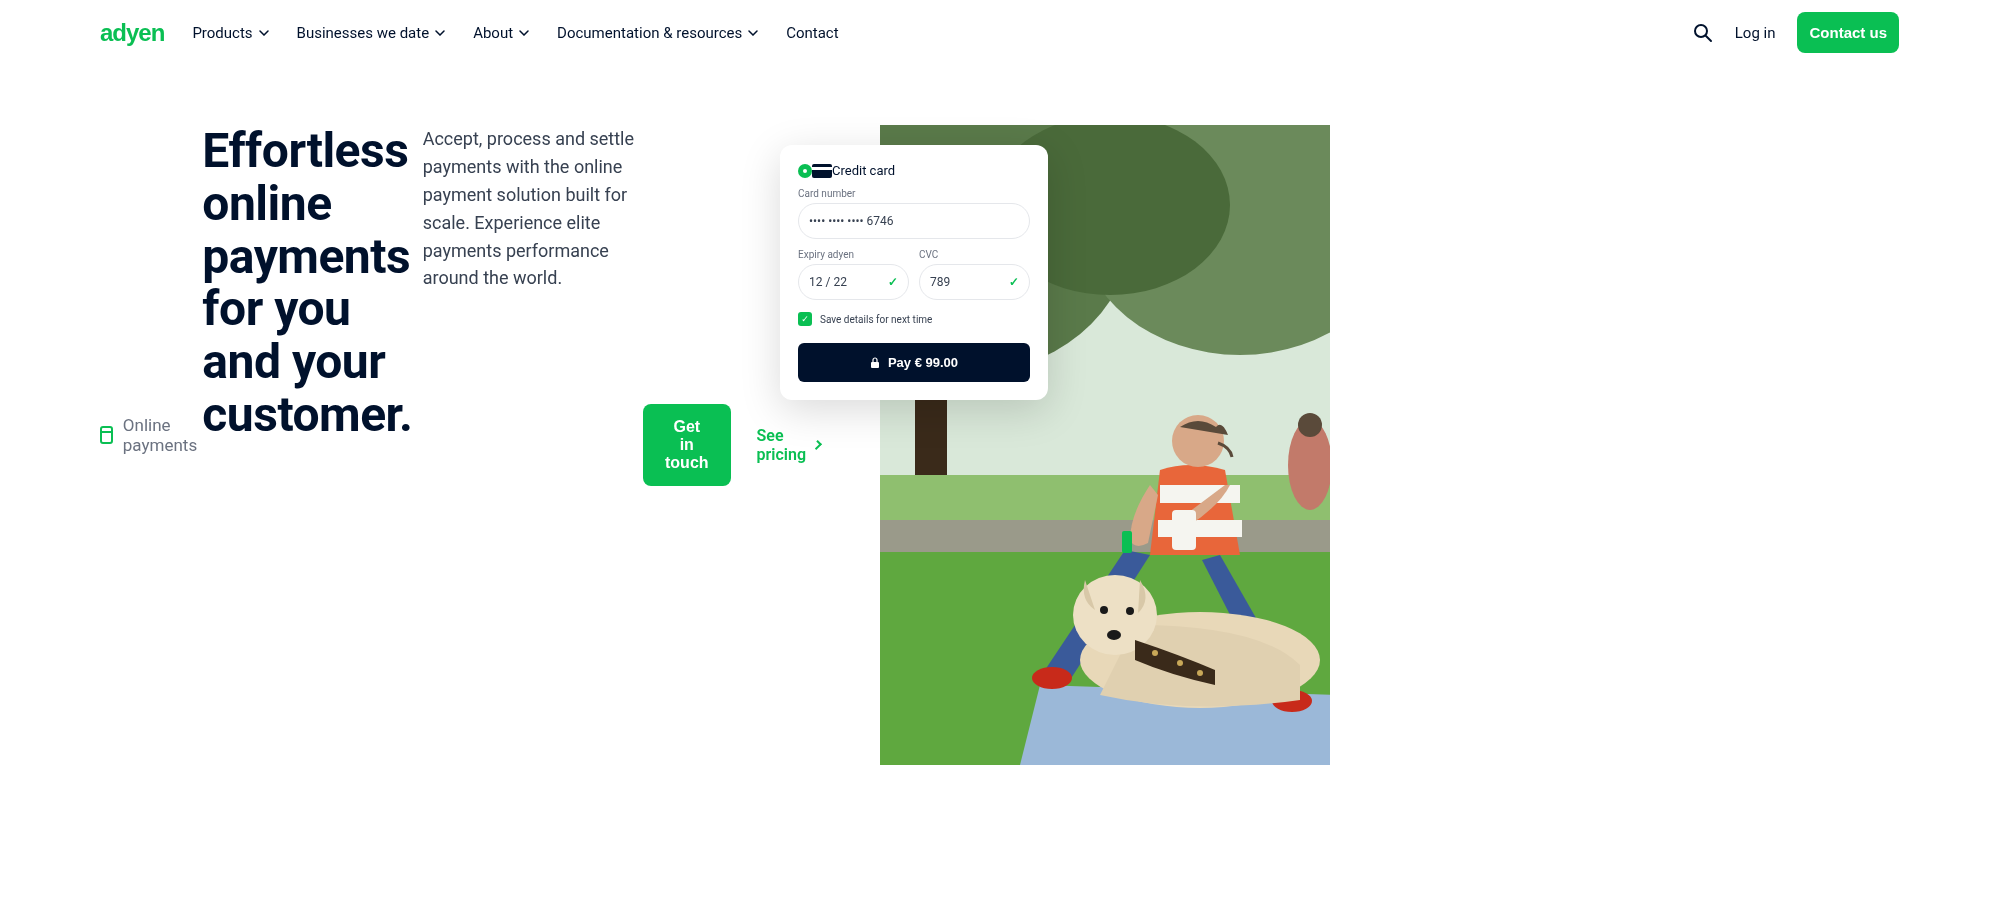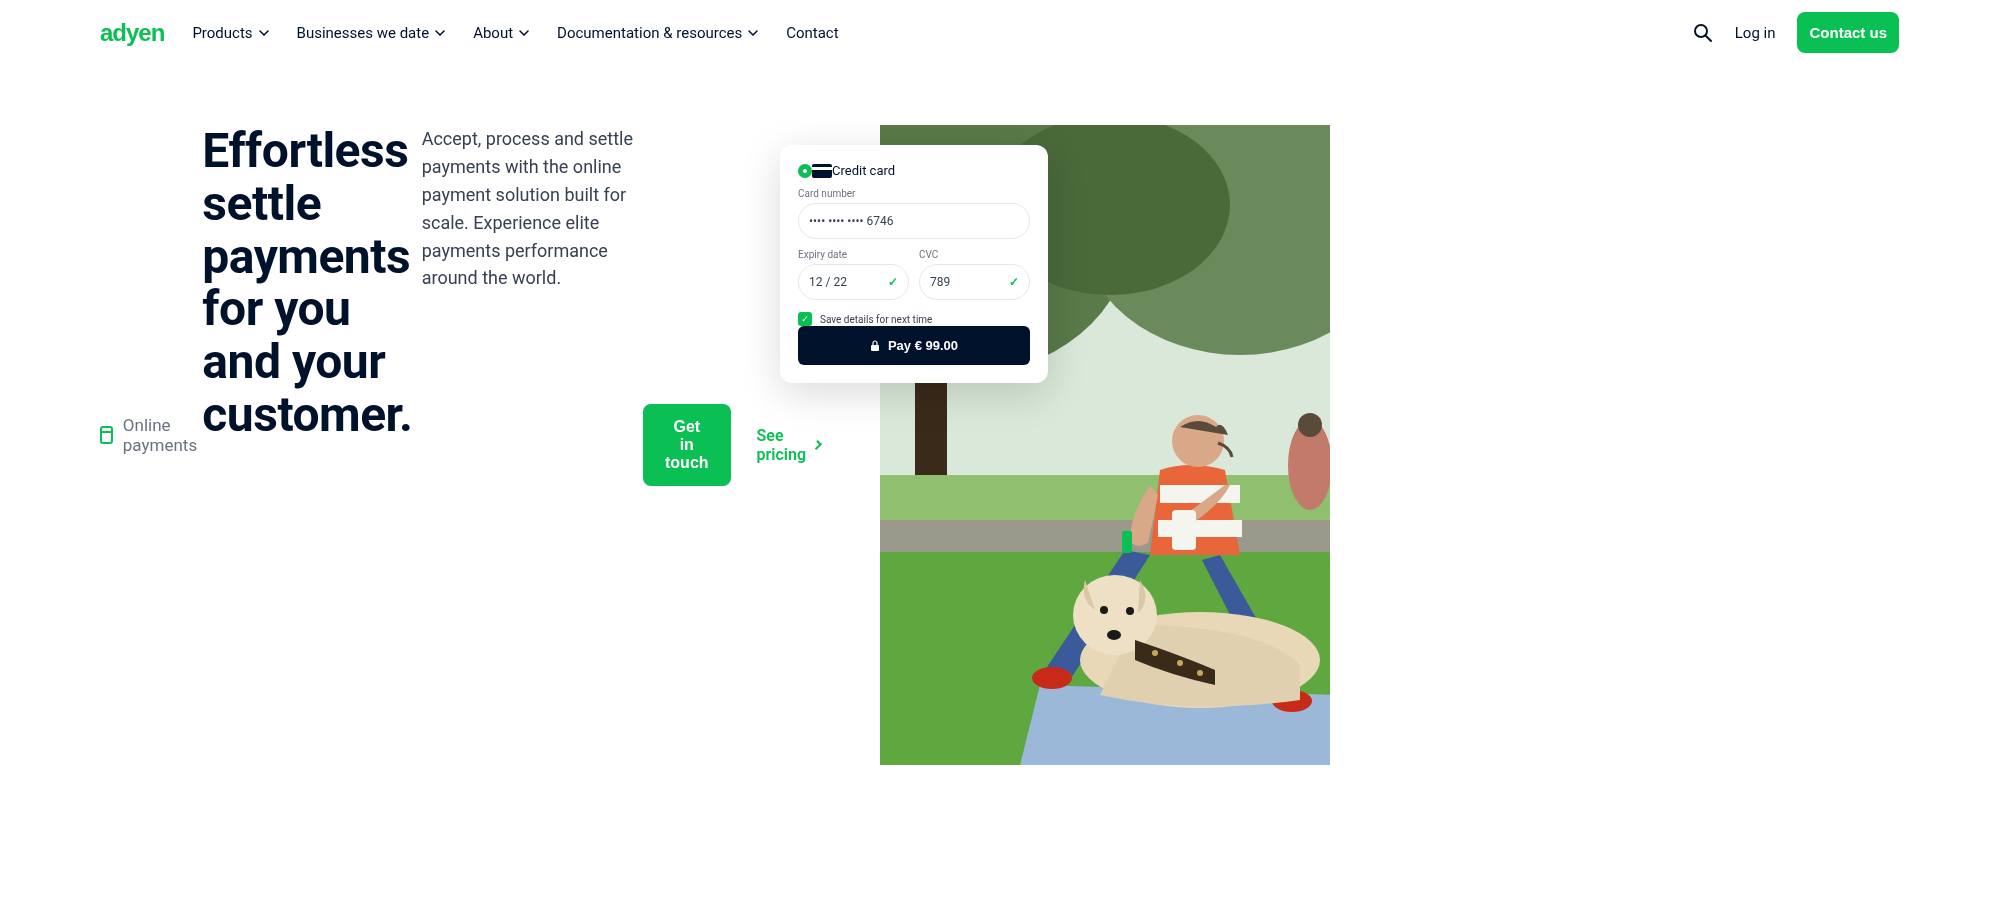--- a/index.html
+++ b/index.html
@@ -279,21 +279,21 @@
     }
     .pay-btn {
       width: 100%;
       background: #00112c;
       color: #fff;
       border: none;
       border-radius: 6px;
       padding: 12px;
       font-size: 13px;
       font-weight: 600;
-      margin-top: 0;
+      margin-top: 17px;
       display: flex;
       align-items: center;
       justify-content: center;
       gap: 8px;
       cursor: pointer;
     }
     .lock-icon {
       width: 10px;
       height: 12px;
     }
@@ -345,21 +345,21 @@
     <button class="contact-btn">Contact us</button>
   </div>
 </header>
 
 <main class="main">
   <div class="hero-left">
     <div class="eyebrow">
       <div class="eyebrow-icon"></div>
       <span class="eyebrow-text">Online payments</span>
     </div>
-    <h1 class="hero-title">Effortless settle payments for you and your customer.</h1>
+    <h1 class="hero-title">Effortless online payments for you and your customer.</h1>
     <p class="hero-desc">Accept, process and settle payments with the online payment solution built for scale. Experience elite payments performance around the world.</p>
     <div class="cta-row">
       <button class="cta-primary">Get in touch</button>
       <div class="cta-secondary">
         <span>See pricing</span>
         <span class="arrow-right"></span>
       </div>
     </div>
   </div>
 
@@ -433,21 +433,21 @@
 
       <div>
         <div class="field-label">Card number</div>
         <div class="field-input">
           <span>•••• •••• •••• 6746</span>
         </div>
       </div>
 
       <div class="row-2">
         <div>
-          <div class="field-label">Expiry date</div>
+          <div class="field-label">Expiry adyen</div>
           <div class="field-input">
             <span>12 / 22</span>
             <span class="check-icon">✓</span>
           </div>
         </div>
         <div>
           <div class="field-label">CVC</div>
           <div class="field-input">
             <span>789</span>
             <span class="check-icon">✓</span>

